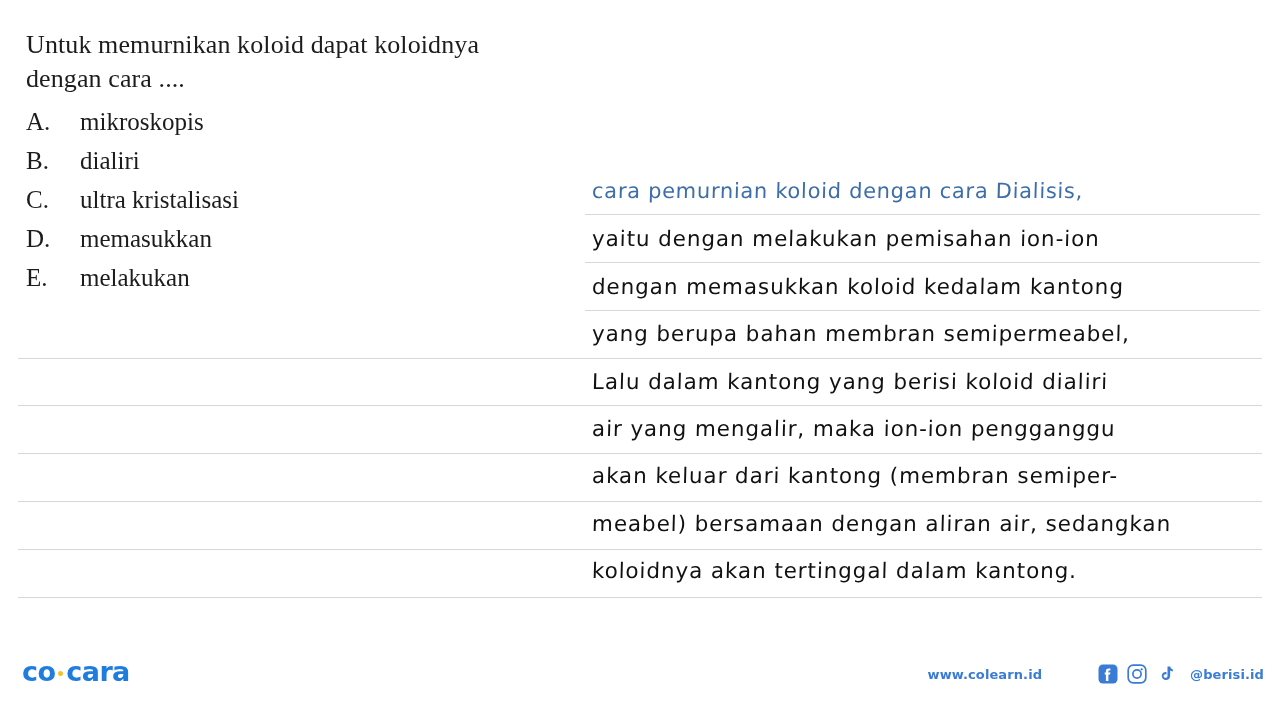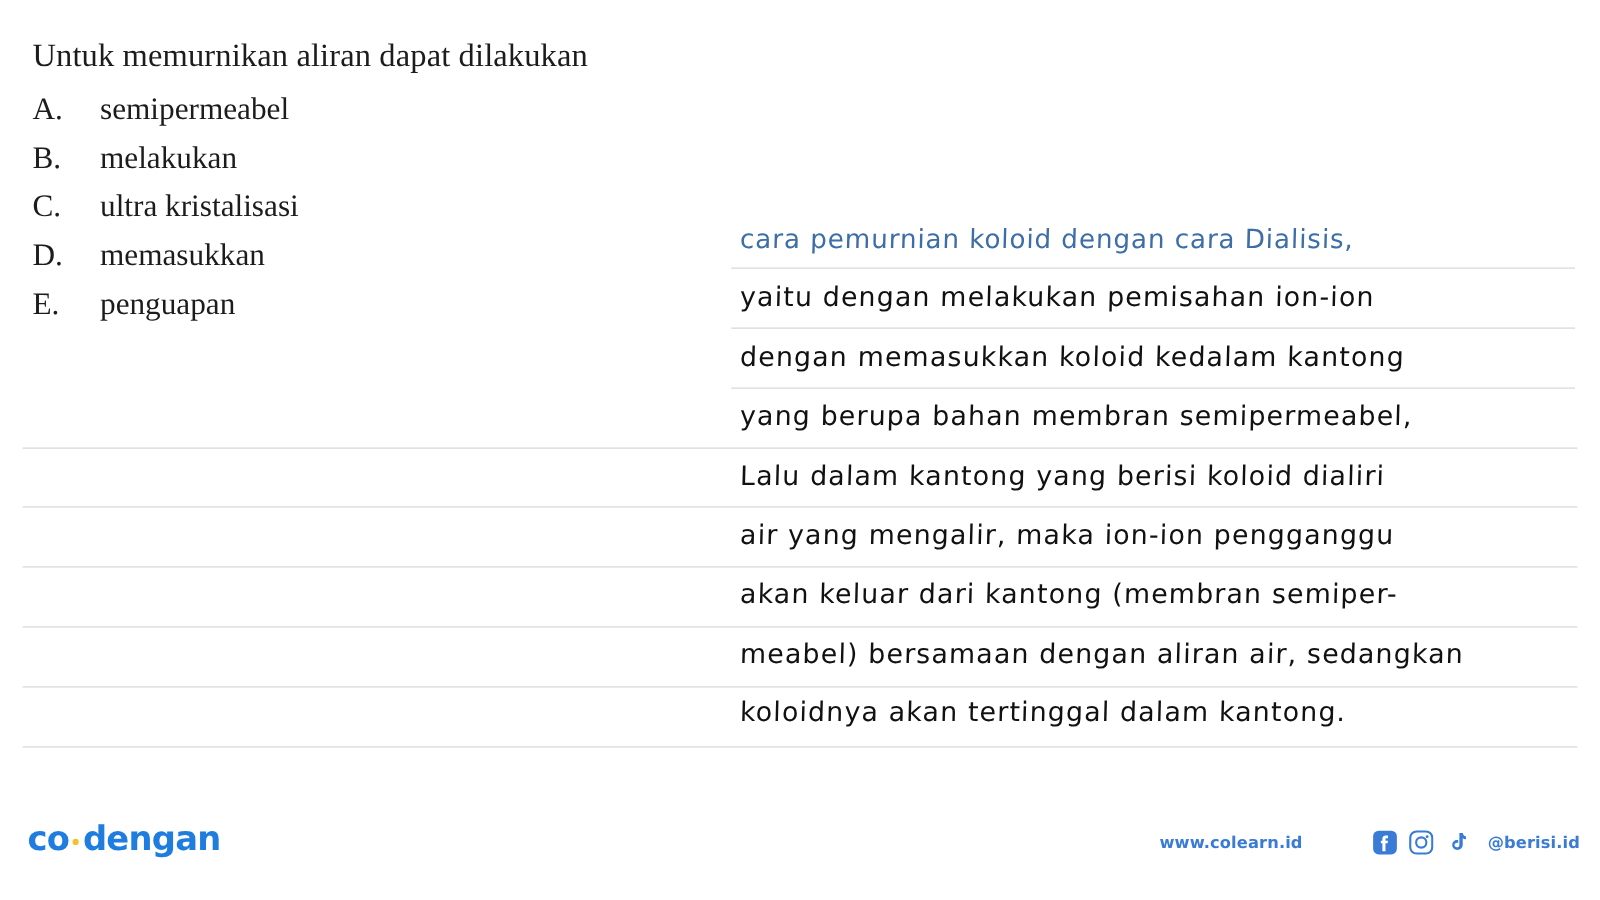--- a/index.html
+++ b/index.html
@@ -141,63 +141,64 @@
   <div class="rule full" style="top:358px"></div>
   <div class="rule full" style="top:405px"></div>
   <div class="rule full" style="top:453px"></div>
   <div class="rule full" style="top:501px"></div>
   <div class="rule full" style="top:549px"></div>
   <div class="rule full" style="top:597px"></div>
 </div>
 
 <div id="question-block">
   <div class="q-stem">
-    <div>Untuk memurnikan aliran dapat dilakukan</div>
+    <div>Untuk memurnikan koloid dapat koloidnya</div>
+    <div>dengan cara ....</div>
   </div>
   <div id="options">
     <div class="option-row">
       <span class="option-letter">A.</span>
-      <span class="option-text">semipermeabel</span>
+      <span class="option-text">mikroskopis</span>
     </div>
     <div class="option-row">
       <span class="option-letter">B.</span>
-      <span class="option-text">melakukan</span>
+      <span class="option-text">dialiri</span>
     </div>
     <div class="option-row">
       <span class="option-letter">C.</span>
       <span class="option-text">ultra kristalisasi</span>
     </div>
     <div class="option-row">
       <span class="option-letter">D.</span>
       <span class="option-text">memasukkan</span>
     </div>
     <div class="option-row">
       <span class="option-letter">E.</span>
-      <span class="option-text">penguapan</span>
+      <span class="option-text">melakukan</span>
     </div>
   </div>
 </div>
 
 <div id="answer-block">
   <div class="hand-line accent">cara pemurnian koloid dengan cara Dialisis,</div>
   <div class="hand-line">yaitu dengan melakukan pemisahan ion-ion</div>
   <div class="hand-line">dengan memasukkan koloid kedalam kantong</div>
   <div class="hand-line">yang berupa bahan membran semipermeabel,</div>
   <div class="hand-line">Lalu dalam kantong yang berisi koloid dialiri</div>
   <div class="hand-line">air yang mengalir, maka ion-ion pengganggu</div>
   <div class="hand-line">akan keluar dari kantong (membran semiper-</div>
   <div class="hand-line">meabel) bersamaan dengan aliran air, sedangkan</div>
   <div class="hand-line">koloidnya akan tertinggal dalam kantong.</div>
 </div>
 
 <div id="footer">
   <div id="brand-logo">
     <span>co</span>
     <span id="brand-dot"></span>
-    <span>dengan</span>
+    <span>cara</span>
   </div>
 
   <div id="footer-right">
     <span id="site-url">www.colearn.id</span>
 
     <span class="social-icon">
       <svg width="20" height="20" viewBox="0 0 20 20">
         <rect x="0.5" y="0.5" width="19" height="19" rx="4.5" fill="#3a7bd5"></rect>
         <path d="M12.1 10.6h-1.7V17H7.9v-6.4H6.7V8.5h1.2V7.2c0-1.7.7-2.8 2.8-2.8h1.7v2.1h-1.1c-.8 0-.9.3-.9.9v1.1h2l-.3 2.1z" fill="#ffffff"></path>
       </svg>

